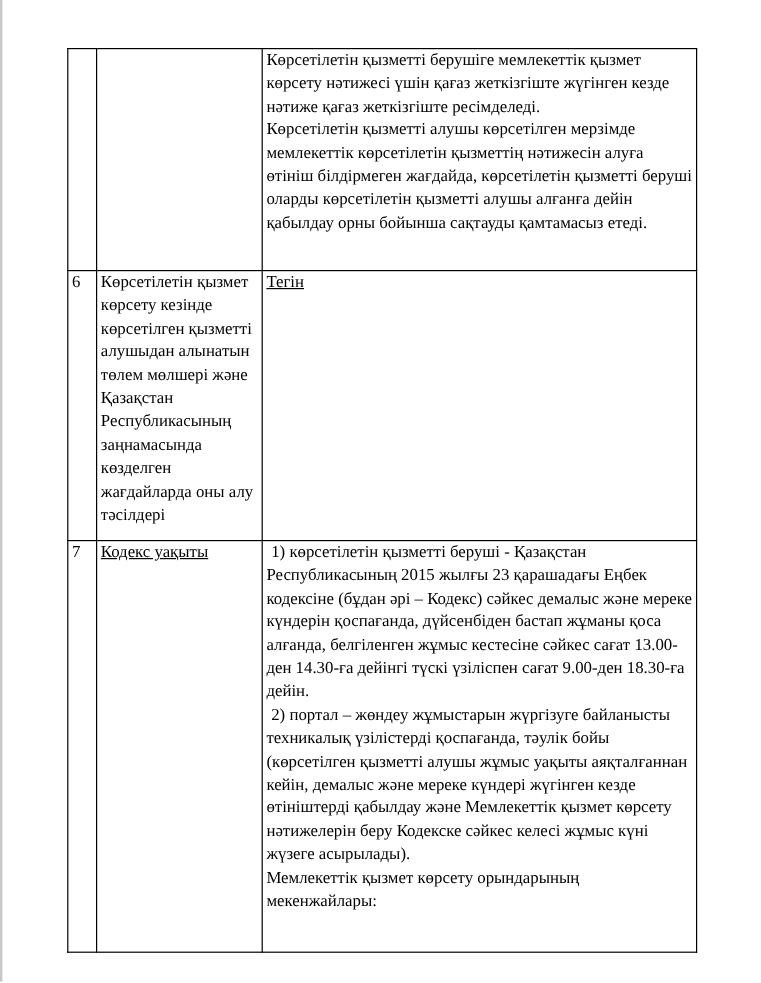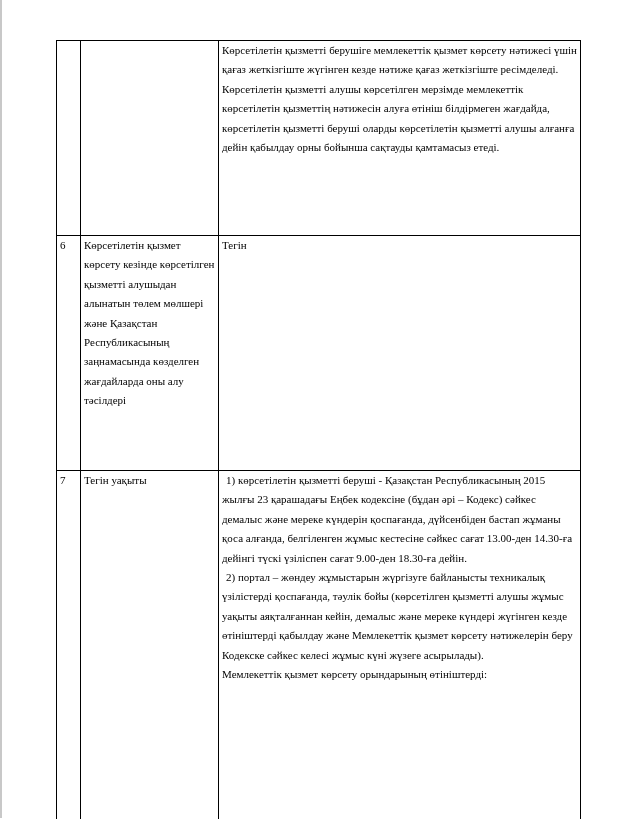--- a/index.html
+++ b/index.html
@@ -6,28 +6,28 @@
     body {
       width: 634px; height: 819px; background: #ffffff; position: relative; overflow: hidden;
       font-family: "Liberation Serif", "DejaVu Serif", serif; color: #000;
     }
     .left-edge { position: absolute; left: 0; top: 0; width: 2px; height: 818px; background: #c8c8c8; }
     table.doc {
       position: absolute; left: 56px; top: 40px; width: 524px;
       border-collapse: collapse; table-layout: fixed;
     }
     table.doc td {
-      border: 1.3px solid #000; vertical-align: top; padding: 0 2px 14px 3px;
-      font-size: 11px; line-height: 19.4px;
+      border: 1.3px solid #000; vertical-align: top; padding: 0 2px 4px 3px;
+      font-size: 14px; line-height: 19.4px;
     }
     col.c1 { width: 24px; }
     col.c2 { width: 138px; }
     col.c3 { width: 362px; }
     td.num { font-size: 10px; vertical-align: middle; padding-left: 3px; }
-    td.mid { vertical-align: middle; }
+    td.mid { vertical-align: middle; text-decoration: underline; }
     .p { display: block; }
     tr.r5 td { height: 180px; }
     tr.r6 td { height: 220px; }
     tr.r7 td { height: 338px; }
     .r5 .content { padding-top: 0px; }
     .r7 .content .p:first-child, .r7 .content .p.indent { text-indent: 4px; }
   </style>
 </head>
 <body>
 
@@ -50,21 +50,21 @@
     </tr>
     <tr class="r6">
       <td class="num">6</td>
       <td>Көрсетілетін қызмет көрсету кезінде көрсетілген қызметті алушыдан алынатын төлем мөлшері және Қазақстан Республикасының заңнамасында көзделген жағдайларда оны алу тәсілдері</td>
       <td class="content mid">
         <span class="p">Тегін</span>
       </td>
     </tr>
     <tr class="r7">
       <td class="num">7</td>
-      <td class="mid">Тегін уақыты</td>
+      <td class="mid">Кодекс уақыты</td>
       <td class="content">
         <span class="p">1) көрсетілетін қызметті беруші - Қазақстан Республикасының 2015 жылғы 23 қарашадағы Еңбек кодексіне (бұдан әрі – Кодекс) сәйкес демалыс және мереке күндерін қоспағанда, дүйсенбіден бастап жұманы қоса алғанда, белгіленген жұмыс кестесіне сәйкес сағат 13.00-ден 14.30-ға дейінгі түскі үзіліспен сағат 9.00-ден 18.30-ға дейін.</span>
         <span class="p indent">2) портал – жөндеу жұмыстарын жүргізуге байланысты техникалық үзілістерді қоспағанда, тәулік бойы (көрсетілген қызметті алушы жұмыс уақыты аяқталғаннан кейін, демалыс және мереке күндері жүгінген кезде өтініштерді қабылдау және Мемлекеттік қызмет көрсету нәтижелерін беру Кодекске сәйкес келесі жұмыс күні жүзеге асырылады).</span>
-        <span class="p">Мемлекеттік қызмет көрсету орындарының өтініштерді:</span>
+        <span class="p">Мемлекеттік қызмет көрсету орындарының мекенжайлары:</span>
       </td>
     </tr>
   </tbody>
 </table>
 
 </body></html>

